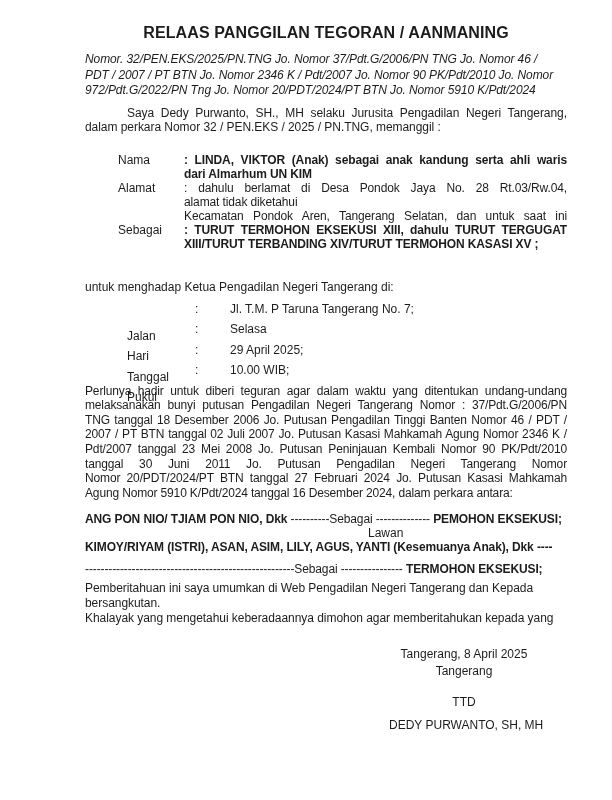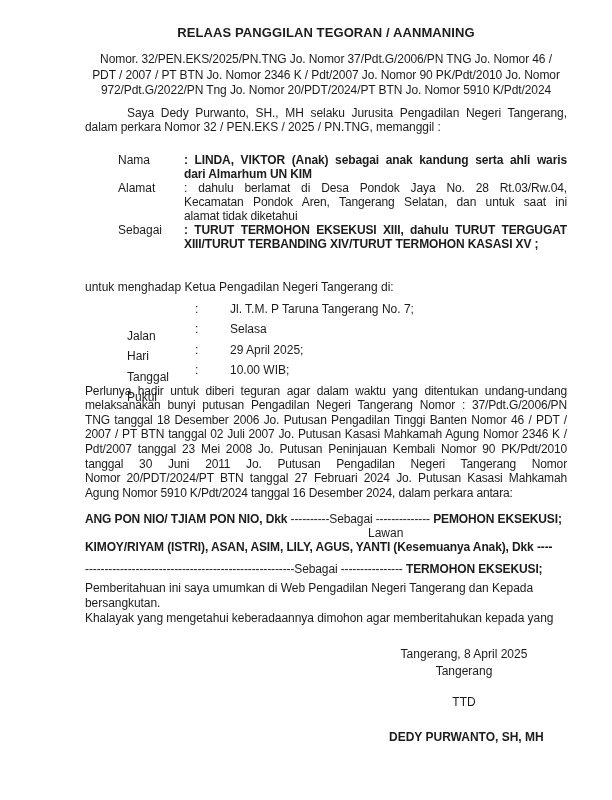--- a/index.html
+++ b/index.html
@@ -3,23 +3,23 @@
 <meta charset="utf-8">
 <style>
   html,body{margin:0;padding:0;}
   body{
     width:612px;height:800px;background:#ffffff;
     font-family:"Liberation Sans", sans-serif;
     font-size:12px;color:#1c1c1c;
   }
   .page{box-sizing:border-box;width:612px;height:800px;padding:0 45px 0 85px;overflow:hidden;background:#ffffff;}
 
-  .title{margin-top:24px;font-weight:bold;font-size:13px;line-height:17px;text-align:center;letter-spacing:.1px;}
+  .title{margin-top:24px;font-weight:bold;font-size:16px;line-height:17px;text-align:center;letter-spacing:.1px;}
   .subtitle{margin-top:11px;}
-  .sub-line{line-height:15.5px;text-align:center;letter-spacing:-0.1px;}
+  .sub-line{line-height:15.5px;text-align:left;letter-spacing:-0.1px;font-style:italic;}
 
   .line{line-height:14.5px;letter-spacing:-0.05px;}
   .jl{text-align:justify;text-align-last:justify;}
   .indent{text-indent:42px;}
   .bold{font-weight:bold;}
 
   .intro{margin-top:7px;}
 
   .fields{margin-top:18px;}
   .frow{display:flex;}
@@ -42,21 +42,21 @@
   .pline{line-height:14px;white-space:nowrap;letter-spacing:-0.12px;}
   .lawan{line-height:14px;padding-left:283px;}
   .dashline{margin-top:8px;line-height:14.5px;}
 
   .announcement{margin-top:4px;}
   .announcement .line{line-height:15px;text-align:left;}
 
   .signature{margin-top:20px;margin-left:304px;width:150px;text-align:center;}
   .sig-line{line-height:17px;}
   .sig-ttd{margin-top:14px;line-height:17px;}
-  .sig-name{margin-top:18px;line-height:17px;font-weight:bold;white-space:nowrap;}
+  .sig-name{margin-top:6px;line-height:17px;font-weight:normal;white-space:nowrap;}
 </style>
 </head>
 <body>
 
 <div class="page">
 
   <div class="title">RELAAS PANGGILAN TEGORAN / AANMANING</div>
 
   <div class="subtitle">
     <div class="sub-line">Nomor. 32/PEN.EKS/2025/PN.TNG Jo. Nomor 37/Pdt.G/2006/PN TNG Jo. Nomor 46 /</div>
@@ -74,22 +74,22 @@
       <div class="flabel">Nama</div>
       <div class="fvalue bold">
         <div class="line jl">: LINDA, VIKTOR (Anak) sebagai anak kandung serta ahli waris</div>
         <div class="line">dari Almarhum UN KIM</div>
       </div>
     </div>
     <div class="frow">
       <div class="flabel">Alamat</div>
       <div class="fvalue">
         <div class="line jl">: dahulu berlamat di Desa Pondok Jaya No. 28 Rt.03/Rw.04,</div>
+        <div class="line">alamat tidak diketahui</div>
         <div class="line jl">Kecamatan Pondok Aren, Tangerang Selatan, dan untuk saat ini</div>
-        <div class="line">alamat tidak diketahui</div>
       </div>
     </div>
     <div class="frow">
       <div class="flabel">Sebagai</div>
       <div class="fvalue bold">
         <div class="line jl">: TURUT TERMOHON EKSEKUSI XIII, dahulu TURUT TERGUGAT</div>
         <div class="line">XIII/TURUT TERBANDING XIV/TURUT TERMOHON KASASI XV ;</div>
       </div>
     </div>
   </div>

